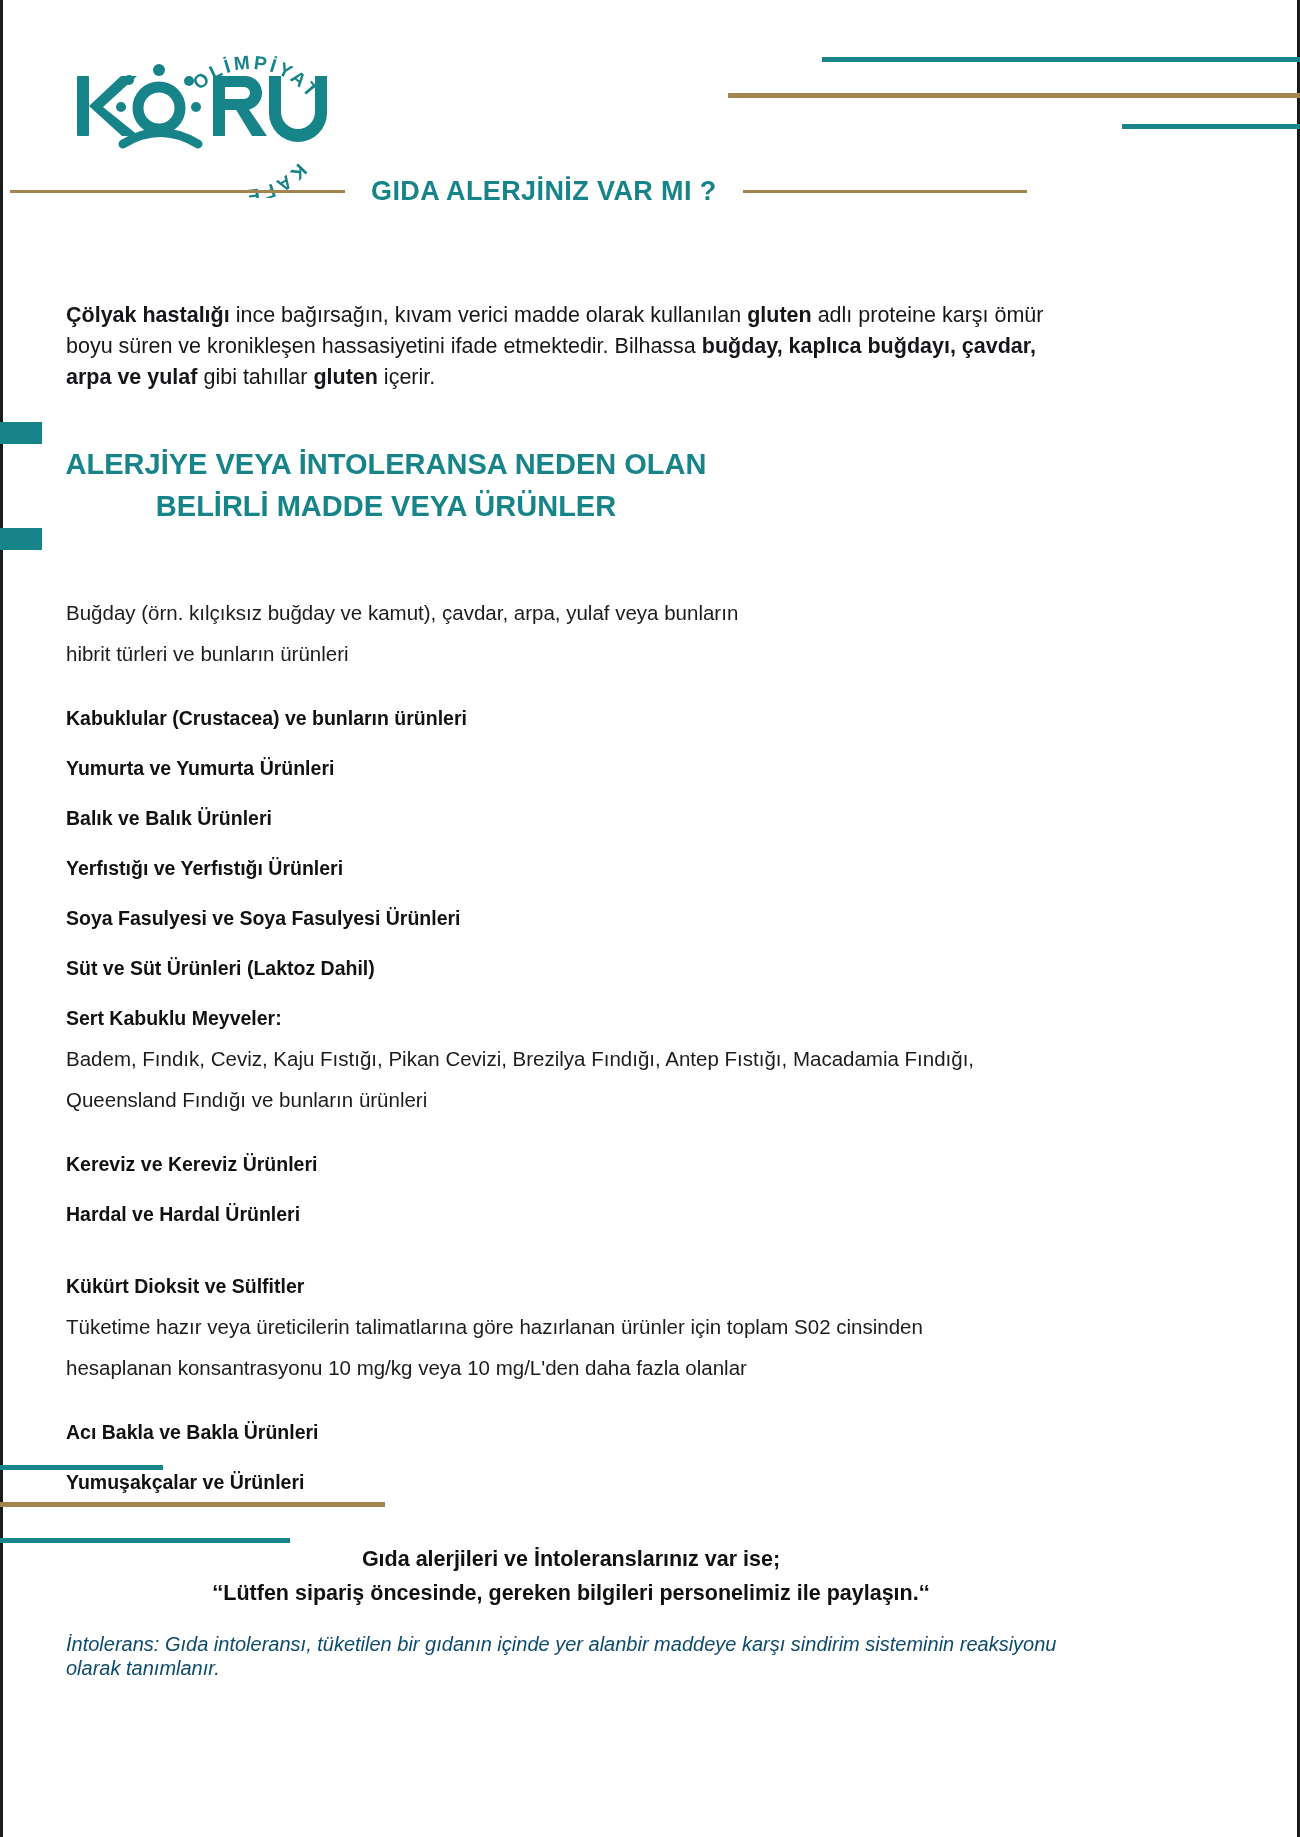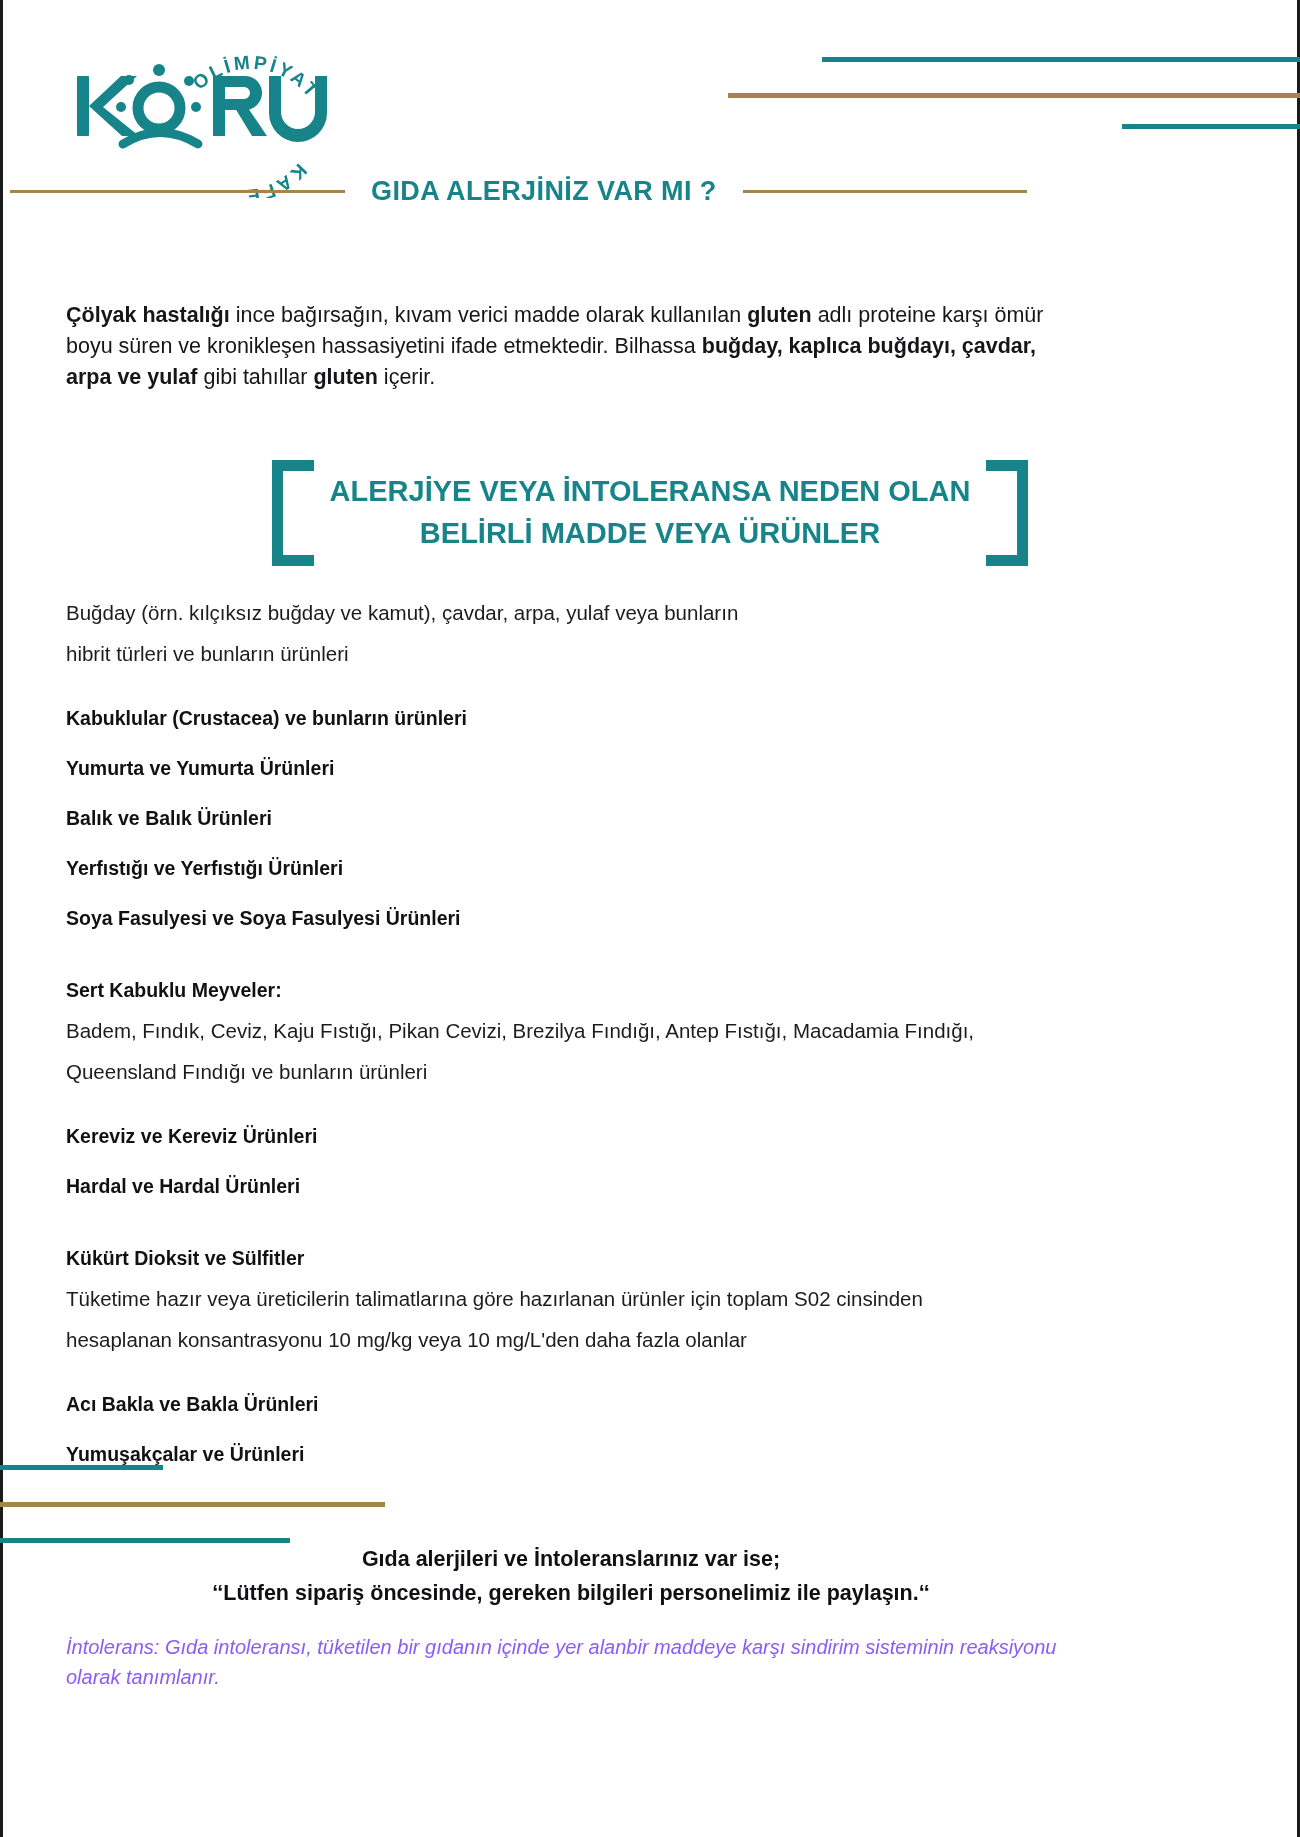--- a/index.html
+++ b/index.html
@@ -89,26 +89,27 @@
     width: 1010px;
     font-size: 21.5px;
     line-height: 31px;
     color: #16161a;
   }
   .intro b { font-weight: bold; }
 
   
   .bracket-block {
     position: absolute;
-    top: 460px;
+    top: 433px;
     left: 0;
     width: 1300px;
     display: flex;
     justify-content: center;
     align-items: stretch;
+    flex-direction: column;
   }
   .bracket {
     width: 42px;
     position: relative;
     flex: 0 0 auto;
   }
   .bracket::before,
   .bracket::after,
   .bracket > i {
     content: "";
@@ -169,22 +170,22 @@
     font-size: 21.5px;
     font-weight: bold;
     line-height: 34px;
     color: #101013;
     text-align: center;
   }
   .closing-note {
     margin-top: 22px;
     font-size: 20px;
     font-style: italic;
-    line-height: 30px;
-    color: #8b5cf6;
+    line-height: 24px;
+    color: #0c4a6e;
   }
 </style>
 </head>
 <body>
 
 <div class="page">
 
   <div class="edge-left"></div>
   <div class="edge-right"></div>
 
@@ -277,20 +278,23 @@
     <div class="allergen-item">
       <div class="allergen-head">Yerfıstığı ve Yerfıstığı Ürünleri</div>
     </div>
     <div class="gap-md"></div>
 
     <div class="allergen-item">
       <div class="allergen-head">Soya Fasulyesi ve Soya Fasulyesi Ürünleri</div>
     </div>
     <div class="gap-md"></div>
 
+    <div class="allergen-item">
+      <div class="allergen-head">Süt ve Süt Ürünleri (Laktoz Dahil)</div>
+    </div>
     <div class="gap-md"></div>
 
     <div class="allergen-item">
       <div class="allergen-head">Sert Kabuklu Meyveler:</div>
       <div class="allergen-desc">Badem, Fındık, Ceviz, Kaju Fıstığı, Pikan Cevizi, Brezilya Fındığı, Antep Fıstığı, Macadamia Fındığı,<br>Queensland Fındığı ve bunların ürünleri</div>
     </div>
     <div class="gap-lg"></div>
 
     <div class="allergen-item">
       <div class="allergen-head">Kereviz ve Kereviz Ürünleri</div>

